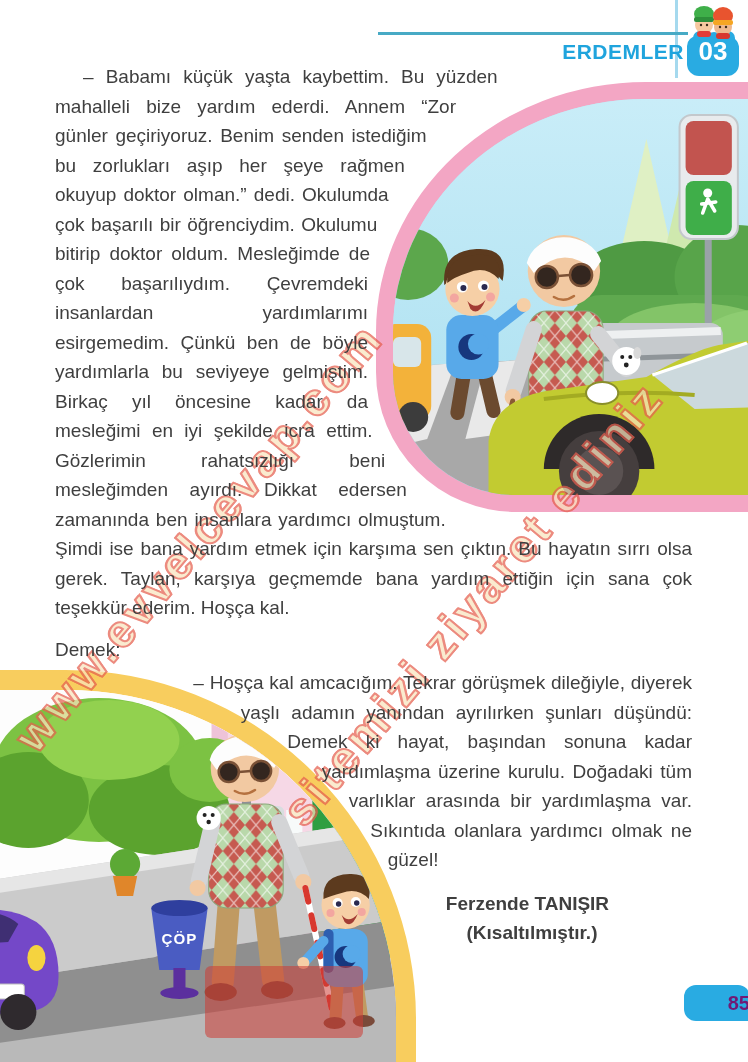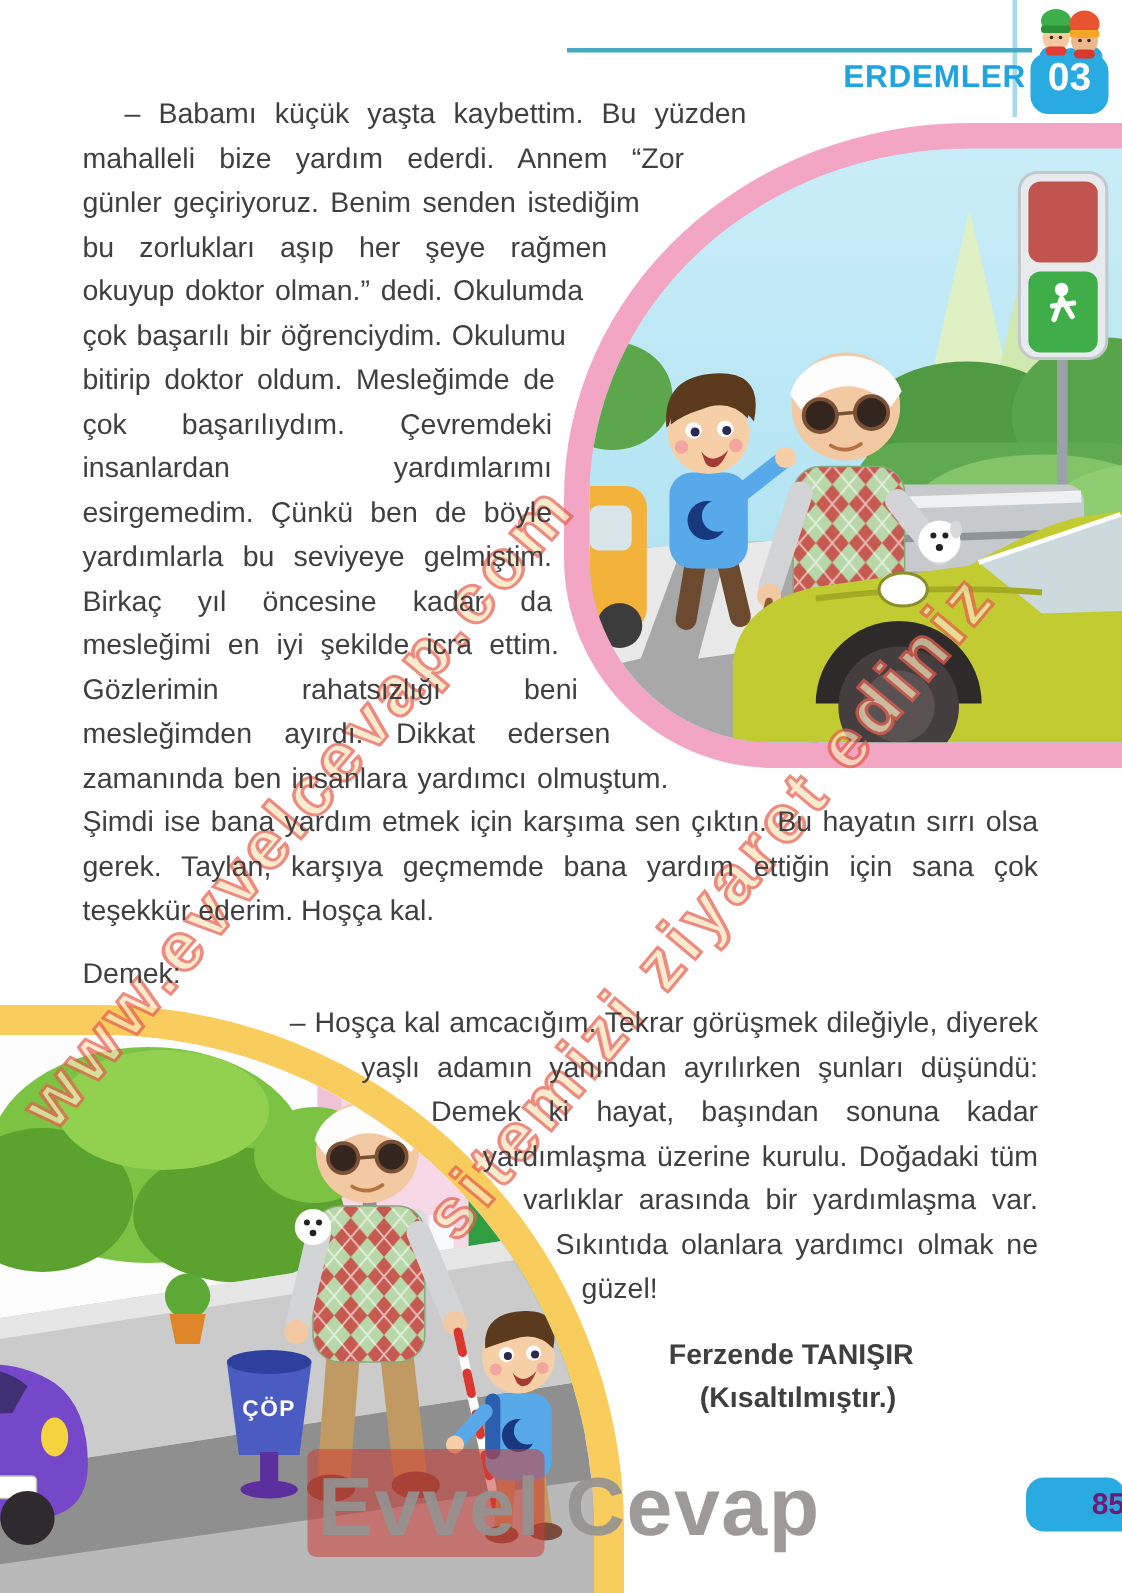--- a/index.html
+++ b/index.html
@@ -321,19 +321,18 @@
     <p class="para2">– Hoşça kal amcacığım. Tekrar görüşmek dileğiyle, diyerek yaşlı adamın yanından ayrılırken şunları düşündü: Demek ki hayat, başından sonuna kadar yardımlaşma üzerine kurulu. Doğadaki tüm varlıklar arasında bir yardımlaşma var. Sıkıntıda olanlara yardımcı olmak ne güzel!</p>
     <p class="author-block">
       <span>Ferzende TANIŞIR</span><br>
       <span>(Kısaltılmıştır.)</span>
     </p>
   </div>
 
   <div class="wm-diag wm-diag1">www.evvelcevap.com</div>
   <div class="wm-diag wm-diag2">sitemizi ziyaret ediniz</div>
   <div class="wm-bottom-box"></div>
-  <div class="wm-bottom">Evvel Cevap</div>
 
   <div class="page-num">
     <span>85</span>
   </div>
 
 </div>
 
 </body></html>

